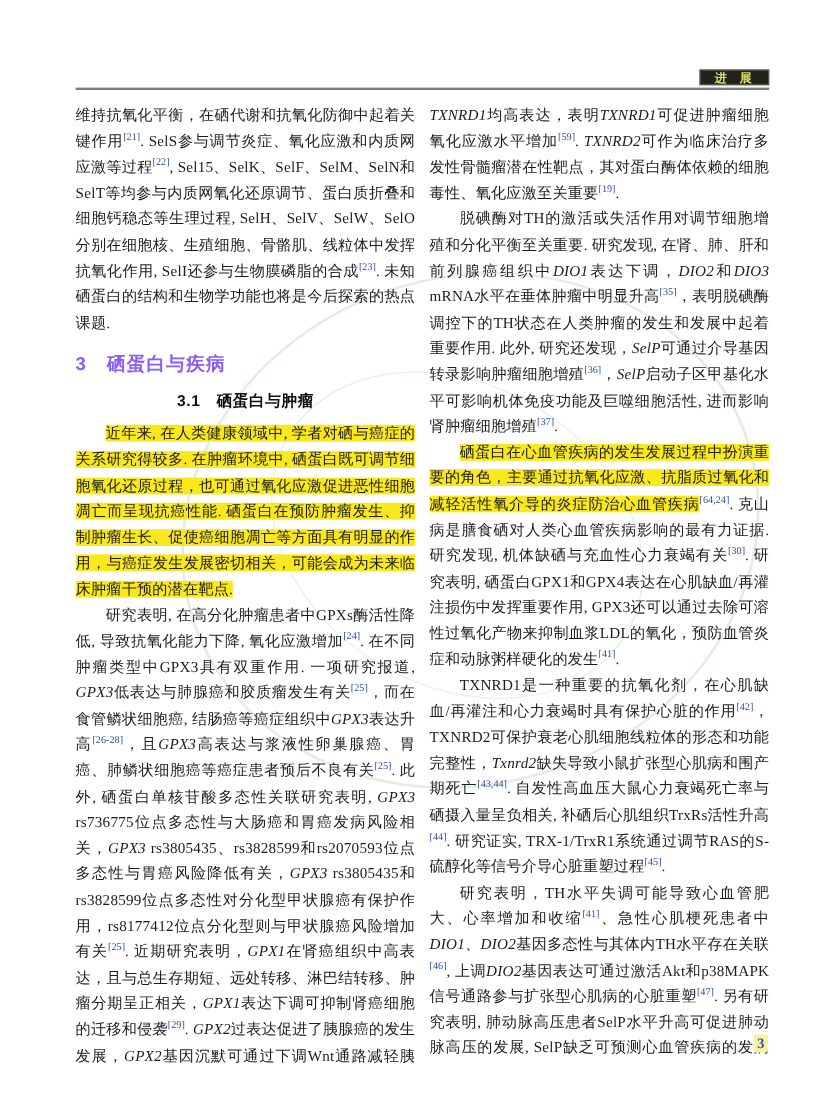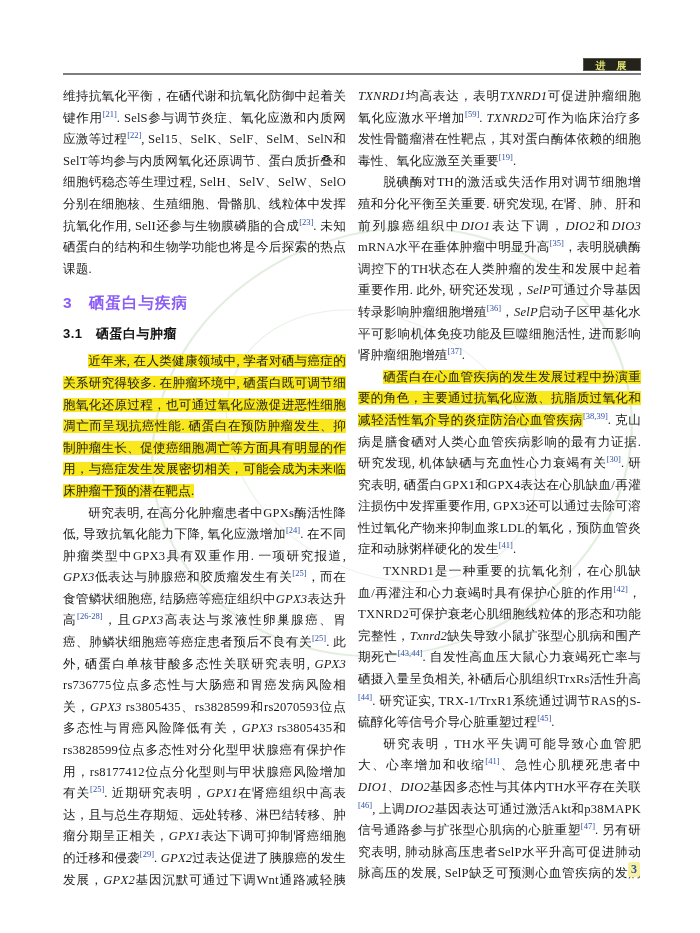--- a/index.html
+++ b/index.html
@@ -34,21 +34,21 @@
     margin:0;font-size:12.6px;line-height:21.6px;text-align:justify;
     letter-spacing:0.2px;
   }
   .para.indent{text-indent:2em;}
   .h1{
     font-family:"Liberation Sans","DejaVu Sans",sans-serif;font-weight:bold;
     font-size:15.5px;color:#8b5cf6;margin:13px 0 10px 0;letter-spacing:1px;
   }
   .h2{
     font-family:"Liberation Sans","DejaVu Sans",sans-serif;font-weight:bold;
-    font-size:13px;color:#111;margin:11px 0 8px 0;letter-spacing:0.5px;
+    font-size:13px;color:#111;margin:11px 0 8px 0;letter-spacing:0.5px;text-align:center;
   }
   .hl{background:#f9e81c;}
   em.gene{}
   sup.ref{
     color:#2e4fa3;font-size:8.5px;line-height:0;vertical-align:super;
     letter-spacing:0;
   }
   .footer-num{
     position:absolute;left:628px;top:862px;
     color:#2e4fa3;font-size:12px;font-weight:bold;
@@ -72,21 +72,21 @@
     <div class="col">
         <p class="para"><span>维持抗氧化平衡，在硒代谢和抗氧化防御中起着关键作用</span><sup class="ref">[21]</sup><span>. SelS参与调节炎症、氧化应激和内质网应激等过程</span><sup class="ref">[22]</sup><span>, Sel15、SelK、SelF、SelM、SelN和SelT等均参与内质网氧化还原调节、蛋白质折叠和细胞钙稳态等生理过程, SelH、SelV、SelW、SelO分别在细胞核、生殖细胞、骨骼肌、线粒体中发挥抗氧化作用, SelI还参与生物膜磷脂的合成</span><sup class="ref">[23]</sup><span>. 未知硒蛋白的结构和生物学功能也将是今后探索的热点课题.</span></p>
         <div class="h1">3　硒蛋白与疾病</div>
         <div class="h2">3.1　硒蛋白与肿瘤</div>
         <p class="para indent"><span class="hl">近年来, 在人类健康领域中, 学者对硒与癌症的关系研究得较多. 在肿瘤环境中, 硒蛋白既可调节细胞氧化还原过程，也可通过氧化应激促进恶性细胞凋亡而呈现抗癌性能. 硒蛋白在预防肿瘤发生、抑制肿瘤生长、促使癌细胞凋亡等方面具有明显的作用，与癌症发生发展密切相关，可能会成为未来临床肿瘤干预的潜在靶点.</span></p>
         <p class="para indent"><span>研究表明, 在高分化肿瘤患者中GPXs酶活性降低, 导致抗氧化能力下降, 氧化应激增加</span><sup class="ref">[24]</sup><span>. 在不同肿瘤类型中GPX3具有双重作用. 一项研究报道, </span><em class="gene">GPX3</em><span>低表达与肺腺癌和胶质瘤发生有关</span><sup class="ref">[25]</sup><span>，而在食管鳞状细胞癌, 结肠癌等癌症组织中</span><em class="gene">GPX3</em><span>表达升高</span><sup class="ref">[26-28]</sup><span>，且</span><em class="gene">GPX3</em><span>高表达与浆液性卵巢腺癌、胃癌、肺鳞状细胞癌等癌症患者预后不良有关</span><sup class="ref">[25]</sup><span>. 此外, 硒蛋白单核苷酸多态性关联研究表明, </span><em class="gene">GPX3</em><span> rs736775位点多态性与大肠癌和胃癌发病风险相关，</span><em class="gene">GPX3</em><span> rs3805435、rs3828599和rs2070593位点多态性与胃癌风险降低有关，</span><em class="gene">GPX3</em><span> rs3805435和rs3828599位点多态性对分化型甲状腺癌有保护作用，rs8177412位点分化型则与甲状腺癌风险增加有关</span><sup class="ref">[25]</sup><span>. 近期研究表明，</span><em class="gene">GPX1</em><span>在肾癌组织中高表达，且与总生存期短、远处转移、淋巴结转移、肿瘤分期呈正相关，</span><em class="gene">GPX1</em><span>表达下调可抑制肾癌细胞的迁移和侵袭</span><sup class="ref">[29]</sup><span>. </span><em class="gene">GPX2</em><span>过表达促进了胰腺癌的发生发展，</span><em class="gene">GPX2</em><span>基因沉默可通过下调Wnt通路减轻胰腺癌上皮间充质的转化、侵袭和转移</span></p>
       </div>
     <div class="col">
         <p class="para"><em class="gene">TXNRD1</em><span>均高表达，表明</span><em class="gene">TXNRD1</em><span>可促进肿瘤细胞氧化应激水平增加</span><sup class="ref">[59]</sup><span>. </span><em class="gene">TXNRD2</em><span>可作为临床治疗多发性骨髓瘤潜在性靶点，其对蛋白酶体依赖的细胞毒性、氧化应激至关重要</span><sup class="ref">[19]</sup><span>.</span></p>
         <p class="para indent"><span>脱碘酶对TH的激活或失活作用对调节细胞增殖和分化平衡至关重要. 研究发现, 在肾、肺、肝和前列腺癌组织中</span><em class="gene">DIO1</em><span>表达下调，</span><em class="gene">DIO2</em><span>和</span><em class="gene">DIO3</em><span> mRNA水平在垂体肿瘤中明显升高</span><sup class="ref">[35]</sup><span>，表明脱碘酶调控下的TH状态在人类肿瘤的发生和发展中起着重要作用. 此外, 研究还发现，</span><em class="gene">SelP</em><span>可通过介导基因转录影响肿瘤细胞增殖</span><sup class="ref">[36]</sup><span>，</span><em class="gene">SelP</em><span>启动子区甲基化水平可影响机体免疫功能及巨噬细胞活性, 进而影响肾肿瘤细胞增殖</span><sup class="ref">[37]</sup><span>.</span></p>
-        <p class="para indent"><span class="hl">硒蛋白在心血管疾病的发生发展过程中扮演重要的角色，主要通过抗氧化应激、抗脂质过氧化和减轻活性氧介导的炎症防治心血管疾病</span><sup class="ref">[38,39]</sup><span>. 克山病是膳食硒对人类心血管疾病影响的最有力证据. 研究发现, 机体缺硒与充血性心力衰竭有关</span><sup class="ref">[30]</sup><span>. 研究表明, 硒蛋白GPX1和GPX4表达在心肌缺血/再灌注损伤中发挥重要作用, GPX3还可以通过去除可溶性过氧化产物来抑制血浆LDL的氧化，预防血管炎症和动脉粥样硬化的发生</span><sup class="ref">[41]</sup><span>.</span></p>
+        <p class="para indent"><span class="hl">硒蛋白在心血管疾病的发生发展过程中扮演重要的角色，主要通过抗氧化应激、抗脂质过氧化和减轻活性氧介导的炎症防治心血管疾病</span><sup class="ref">[64,24]</sup><span>. 克山病是膳食硒对人类心血管疾病影响的最有力证据. 研究发现, 机体缺硒与充血性心力衰竭有关</span><sup class="ref">[30]</sup><span>. 研究表明, 硒蛋白GPX1和GPX4表达在心肌缺血/再灌注损伤中发挥重要作用, GPX3还可以通过去除可溶性过氧化产物来抑制血浆LDL的氧化，预防血管炎症和动脉粥样硬化的发生</span><sup class="ref">[41]</sup><span>.</span></p>
         <p class="para indent"><span>TXNRD1是一种重要的抗氧化剂，在心肌缺血/再灌注和心力衰竭时具有保护心脏的作用</span><sup class="ref">[42]</sup><span>，TXNRD2可保护衰老心肌细胞线粒体的形态和功能完整性，</span><em class="gene">Txnrd2</em><span>缺失导致小鼠扩张型心肌病和围产期死亡</span><sup class="ref">[43,44]</sup><span>. 自发性高血压大鼠心力衰竭死亡率与硒摄入量呈负相关, 补硒后心肌组织TrxRs活性升高</span><sup class="ref">[44]</sup><span>. 研究证实, TRX-1/TrxR1系统通过调节RAS的S-硫醇化等信号介导心脏重塑过程</span><sup class="ref">[45]</sup><span>.</span></p>
         <p class="para indent"><span>研究表明，TH水平失调可能导致心血管肥大、心率增加和收缩</span><sup class="ref">[41]</sup><span>、急性心肌梗死患者中</span><em class="gene">DIO1</em><span>、</span><em class="gene">DIO2</em><span>基因多态性与其体内TH水平存在关联</span><sup class="ref">[46]</sup><span>, 上调</span><em class="gene">DIO2</em><span>基因表达可通过激活Akt和p38MAPK信号通路参与扩张型心肌病的心脏重塑</span><sup class="ref">[47]</sup><span>. 另有研究表明, 肺动脉高压患者SelP水平升高可促进肺动脉高压的发展, SelP缺乏可预测心血管疾病的发病率和死亡率，提示其是一种新的疾病生物标志物和治疗靶点</span></p>
       </div>
   </div>
 
   <div class="footer-num">3</div>
 
 </div>
 
 </body></html>

